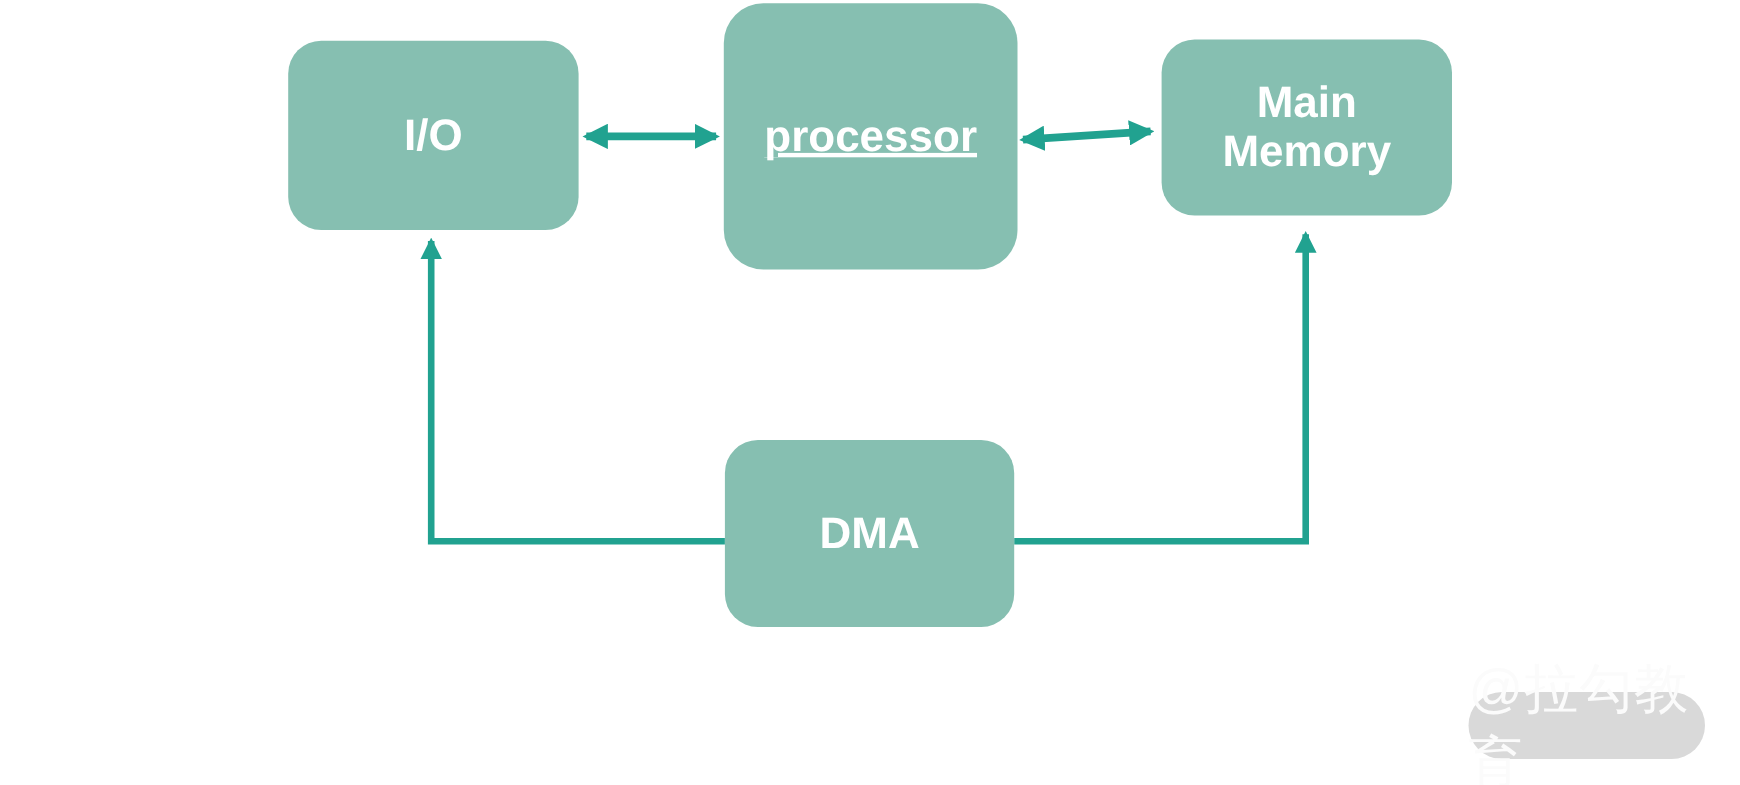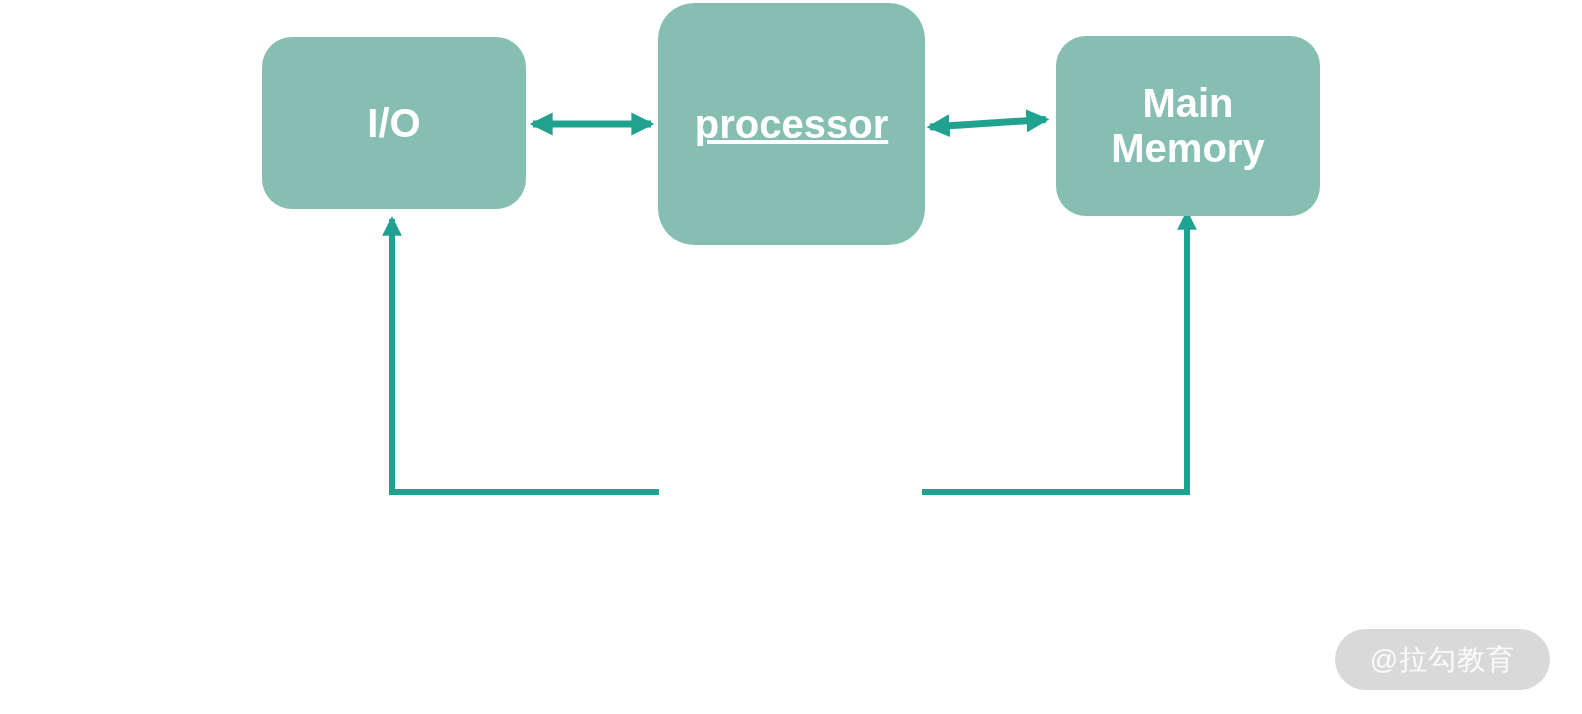--- a/index.html
+++ b/index.html
@@ -44,36 +44,36 @@
     border-radius: 30px;
     text-align: center;
   }
   .node .label {
     display: block;
     line-height: 45px;
     max-width: 230px;
   }
   .node.io        { left: 262px;  top: 37px;  width: 264px; height: 172px; }
   .node.processor { left: 658px;  top: 3px;   width: 267px; height: 242px; border-radius: 36px; text-decoration: underline; }
-  .node.memory    { left: 1056px; top: 36px;  width: 264px; height: 180px; }
+  .node.memory    { left: 1056px; top: 36px;  width: 264px; height: 160px; }
   .node.dma       { left: 659px;  top: 400px; width: 263px; height: 170px; }
 
   .watermark {
     position: absolute;
     left: 1335px;
     top: 629px;
     width: 215px;
     height: 61px;
     border-radius: 31px;
     background: var(--watermark-bg, #d9d9d9);
     color: var(--watermark-text, #fbfbfb);
     display: flex;
     align-items: center;
     justify-content: center;
-    font-size: 28px;
+    font-size: 49px;
     font-weight: 400;
     letter-spacing: 1px;
   }
 </style>
 </head>
 <body>
 
 <div class="canvas">
 
   <svg class="wires" viewBox="0 0 1582 714">
@@ -97,18 +97,21 @@
   </div>
 
   <div class="node processor">
     <span class="label">processor</span>
   </div>
 
   <div class="node memory">
     <span class="label">Main Memory</span>
   </div>
 
+  <div class="node dma">
+    <span class="label">DMA</span>
+  </div>
 
   <div class="watermark">
     <span>@拉勾教育</span>
   </div>
 
 </div>
 
 </body></html>

